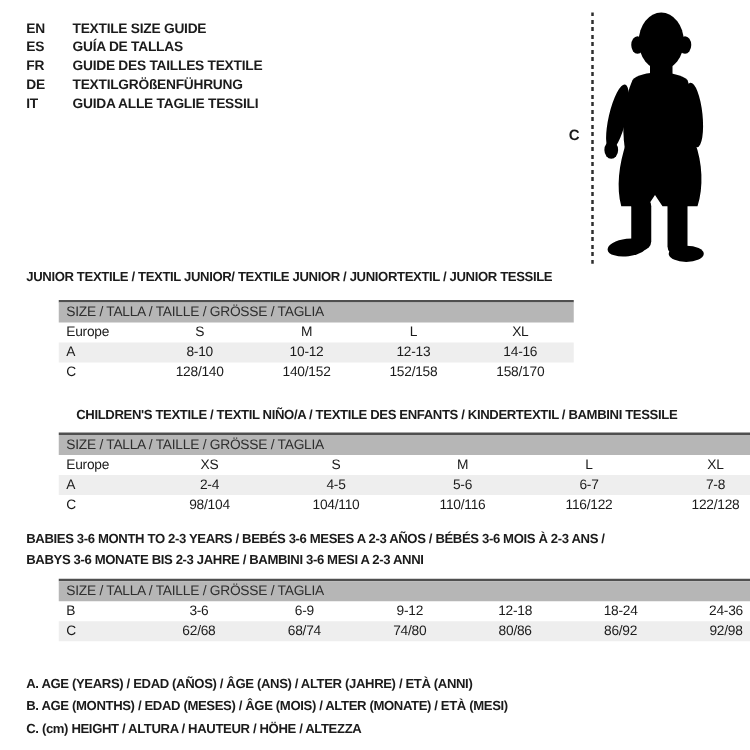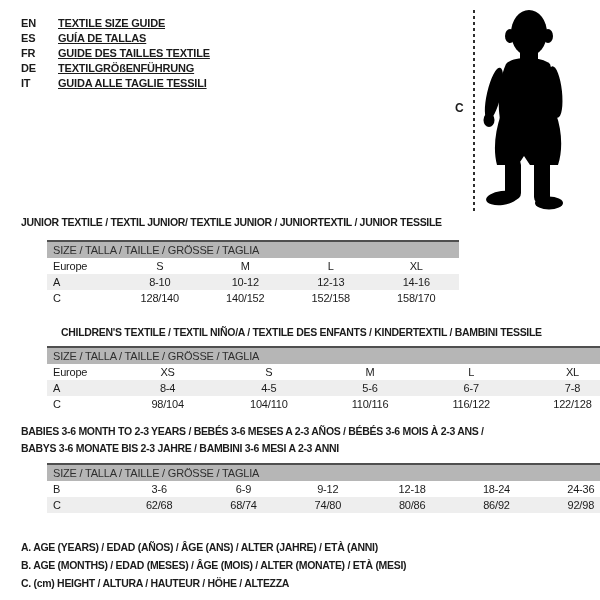--- a/index.html
+++ b/index.html
@@ -6,21 +6,21 @@
   body{
     width:600px;height:600px;background:#ffffff;position:relative;overflow:hidden;
     font-family:"Liberation Sans",sans-serif;color:#1b1b1b;
   }
   .abs{position:absolute;}
 
   
   .langs{left:21px;top:17px;}
   .lang-row{display:flex;height:15px;align-items:flex-start;}
   .lang-code{width:37px;font-weight:bold;font-size:11px;letter-spacing:-0.2px;}
-  .lang-text{font-weight:bold;font-size:11px;letter-spacing:-0.2px;white-space:nowrap;text-decoration:underline;}
+  .lang-text{font-weight:bold;font-size:11px;letter-spacing:-0.2px;white-space:nowrap;}
 
   
   .dashed-line{
     left:473px;top:10px;width:2px;height:201px;
     background:repeating-linear-gradient(to bottom,#2e2e2e 0px,#2e2e2e 3px,transparent 3px,transparent 6px);
   }
   .c-label{left:455px;top:101px;font-weight:bold;font-size:12px;}
   .silhouette{left:482px;top:8px;}
 
   
@@ -125,21 +125,21 @@
   <div class="trow">
     <span class="tlabel">Europe</span>
     <span class="tcell">XS</span>
     <span class="tcell">S</span>
     <span class="tcell">M</span>
     <span class="tcell">L</span>
     <span class="tcell">XL</span>
   </div>
   <div class="trow shaded">
     <span class="tlabel">A</span>
-    <span class="tcell">8-4</span>
+    <span class="tcell">2-4</span>
     <span class="tcell">4-5</span>
     <span class="tcell">5-6</span>
     <span class="tcell">6-7</span>
     <span class="tcell">7-8</span>
   </div>
   <div class="trow">
     <span class="tlabel">C</span>
     <span class="tcell">98/104</span>
     <span class="tcell">104/110</span>
     <span class="tcell">110/116</span>

